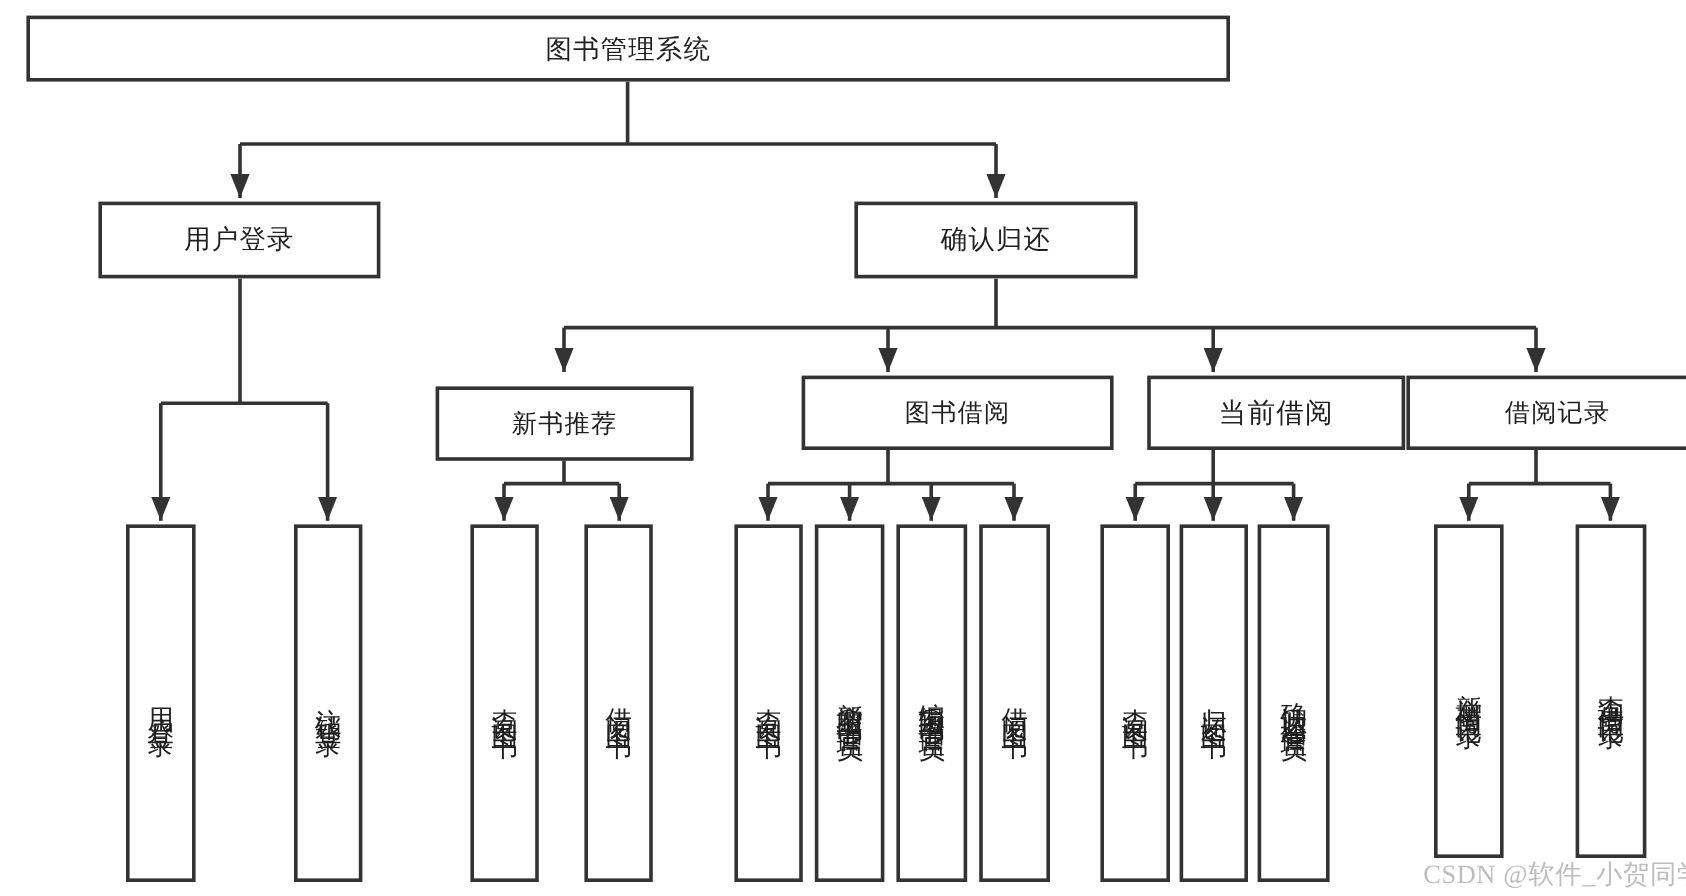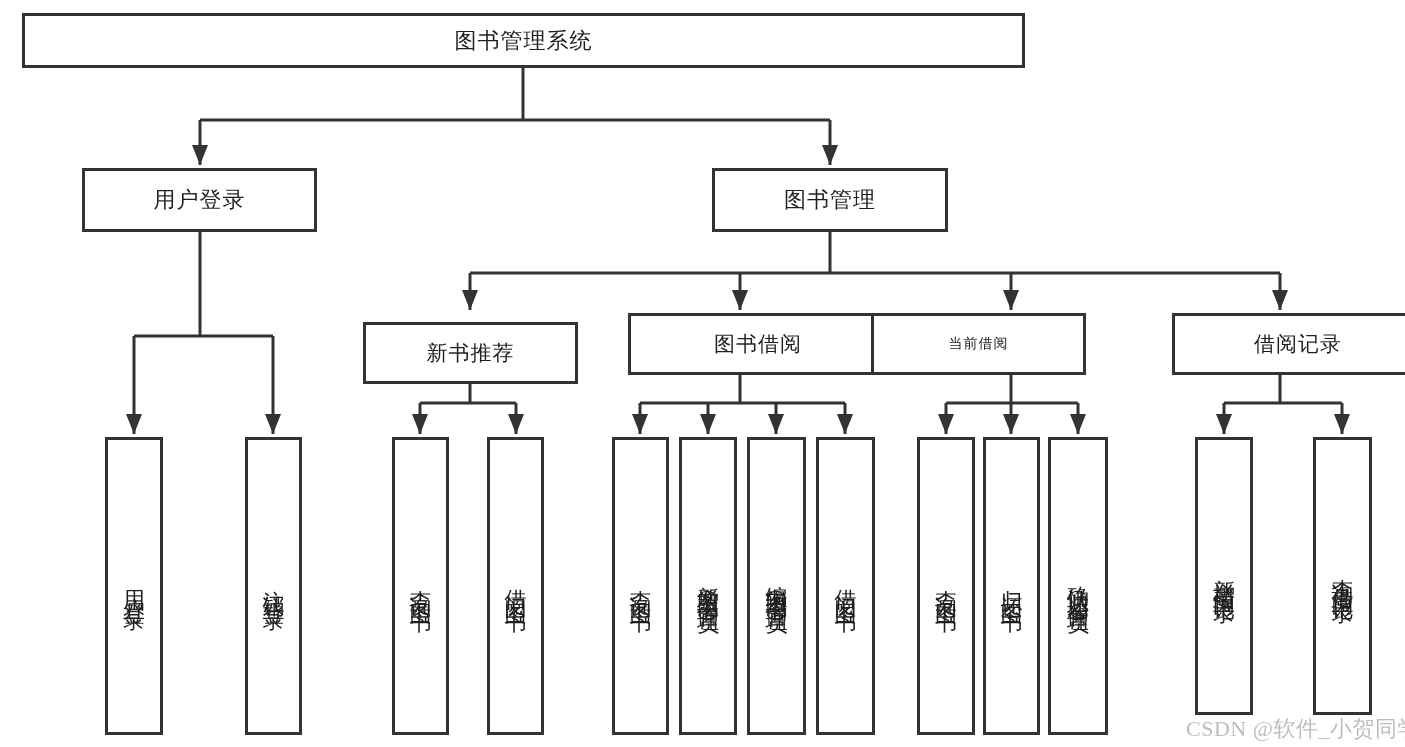--- a/index.html
+++ b/index.html
@@ -96,25 +96,25 @@
       <path class="arrowseg" marker-end="url(#arrow)" d="M1011,403 V434"></path>
       <path class="arrowseg" marker-end="url(#arrow)" d="M1078,403 V434"></path>
       <path class="arrowseg" marker-end="url(#arrow)" d="M1224,403 V434"></path>
       <path class="arrowseg" marker-end="url(#arrow)" d="M1342,403 V434"></path>
     </g>
   </svg>
 
   <div class="node h" style="left:22px;top:13px;width:1003px;height:55px;">图书管理系统</div>
 
   <div class="node h" style="left:82px;top:168px;width:235px;height:64px;">用户登录</div>
-  <div class="node h" style="left:712px;top:168px;width:236px;height:64px;">图书管理</div>
+  <div class="node h" style="left:712px;top:168px;width:236px;height:64px;">确认归还</div>
 
   <div class="node h" style="left:363px;top:322px;width:215px;height:62px;font-size:21px;">新书推荐</div>
-  <div class="node h" style="left:628px;top:313px;width:260px;height:62px;font-size:21px;">图书借阅</div>
-  <div class="node h" style="left:871px;top:313px;width:215px;height:62px;font-size:14px;">当前借阅</div>
+  <div class="node h" style="left:668px;top:313px;width:260px;height:62px;font-size:21px;">图书借阅</div>
+  <div class="node h" style="left:956px;top:313px;width:215px;height:62px;font-size:23px;">当前借阅</div>
   <div class="node h" style="left:1172px;top:313px;width:252px;height:62px;font-size:21px;">借阅记录</div>
 
   <div class="node v" style="left:105px;top:437px;width:58px;height:298px;">用户登录</div>
   <div class="node v" style="left:245px;top:437px;width:57px;height:298px;">注销登录</div>
 
   <div class="node v" style="left:392px;top:437px;width:57px;height:298px;">查询图书</div>
   <div class="node v" style="left:487px;top:437px;width:57px;height:298px;">借阅图书</div>
 
   <div class="node v" style="left:612px;top:437px;width:57px;height:298px;">查询图书</div>
   <div class="node v" style="left:679px;top:437px;width:58px;height:298px;letter-spacing:4px;">新增图书（管理员）</div>

